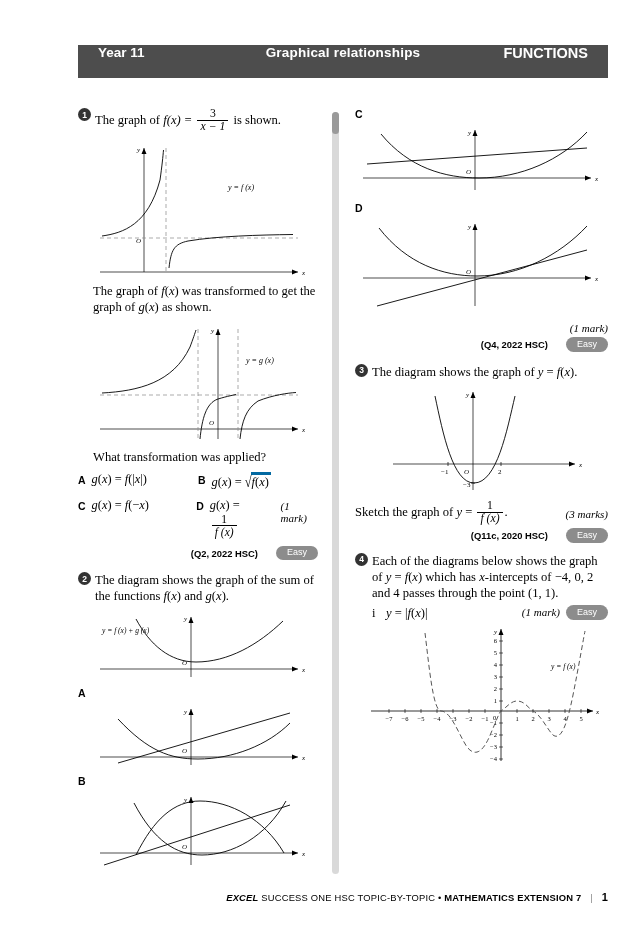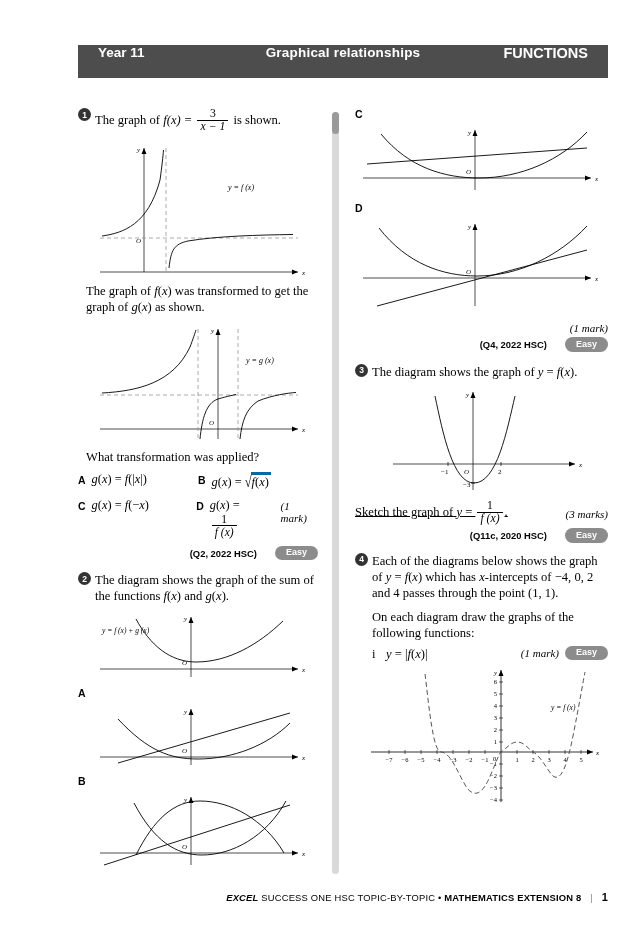--- a/index.html
+++ b/index.html
@@ -86,21 +86,21 @@
     flex: 0 0 auto;
   }
   .qrow { display: flex; align-items: flex-start; }
   .qtext {
     font-size: 12.6px;
     line-height: 1.28;
   }
   .body-text {
     font-size: 12.6px;
     line-height: 1.3;
-    margin: 8px 0 0 8px;
+    margin: 8px 0 0 15px;
   }
 
   
   .it { font-style: italic; }
   .frac {
     display: inline-block;
     vertical-align: -0.55em;
     text-align: center;
     font-size: 0.93em;
     line-height: 1.05;
@@ -144,21 +144,21 @@
     margin-top: 3px;
   }
   .src {
     font-family: "Liberation Sans", sans-serif;
     font-size: 9.4px;
     font-weight: bold;
   }
   .pill {
     font-family: "Liberation Sans", sans-serif;
     font-size: 9px;
-    font-weight: bold;
+    font-weight: normal;
     color: #fff;
     background: #8c8c8c;
     border-radius: 9px;
     padding: 2.5px 11px 3px 11px;
     line-height: 1;
   }
   .marks-right {
     text-align: right;
     font-style: italic;
     font-size: 11px;
@@ -419,21 +419,21 @@
         <text x="143" y="88" font-family="Liberation Serif, serif" font-size="7">2</text>
         <text x="108" y="101" font-family="Liberation Serif, serif" font-size="7">−3</text>
         <line x1="93" y1="76" x2="93" y2="80" stroke="#000" stroke-width="0.7"></line>
         <line x1="146" y1="76" x2="146" y2="80" stroke="#000" stroke-width="0.7"></line>
         <line x1="116" y1="97" x2="120" y2="97" stroke="#000" stroke-width="0.7"></line>
         <path d="M80,10 C88,48 98,97 119,97 C142,97 152,44 160,10" fill="none" stroke="#000" stroke-width="0.9"></path>
       </svg>
     </div>
 
     <div style="display:flex;align-items:flex-start;justify-content:space-between;margin-top:6px;">
-      <div class="body-text" style="margin:0;text-decoration:underline;">
+      <div class="body-text" style="margin:0;">
         <span>Sketch the graph of</span>
         <span class="it"> y</span> =
         <span class="frac">
           <span class="num">1</span>
           <span class="den it">f (x)</span>
         </span>.
       </div>
       <div class="marks" style="white-space:nowrap;padding-top:8px;">(3 marks)</div>
     </div>
 
@@ -444,21 +444,20 @@
   </div>
 
   <div style="margin-top:10px;">
     <div class="qrow">
       <span class="qnum">4</span>
       <div class="qtext">
         Each of the diagrams below shows the graph of <span class="it">y</span> = <span class="it">f</span>(<span class="it">x</span>) which has <span class="it">x</span>-intercepts of −4, 0, 2 and 4 passes through the point (1, 1).
       </div>
     </div>
 
-    <p class="body-text" style="margin-left:17px;">On each diagram draw the graphs of the following functions:</p>
 
     <div style="display:flex;align-items:flex-start;margin-left:17px;margin-top:4px;">
       <span class="qtext" style="width:14px;">i</span>
       <span class="qtext"><span class="it">y</span> = |<span class="it">f</span>(<span class="it">x</span>)|</span>
       <span style="margin-left:auto;display:flex;align-items:center;gap:6px;">
         <span class="marks">(1 mark)</span>
         <span class="pill">Easy</span>
       </span>
     </div>
 
@@ -532,16 +531,16 @@
         <text x="196" y="44" font-family="Liberation Serif, serif" font-size="7.5" font-style="italic">y = f (x)</text>
       </svg>
     </div>
   </div>
 </div>
 
 <div class="footer">
   <span class="it2">EXCEL</span>
   <span>SUCCESS ONE HSC TOPIC-BY-TOPIC</span>
   <span>•</span>
-  <span class="bold">MATHEMATICS EXTENSION 8</span>
+  <span class="bold">MATHEMATICS EXTENSION 7</span>
   <span class="sep">|</span>
   <span class="pg">1</span>
 </div>
 
 </body></html>

